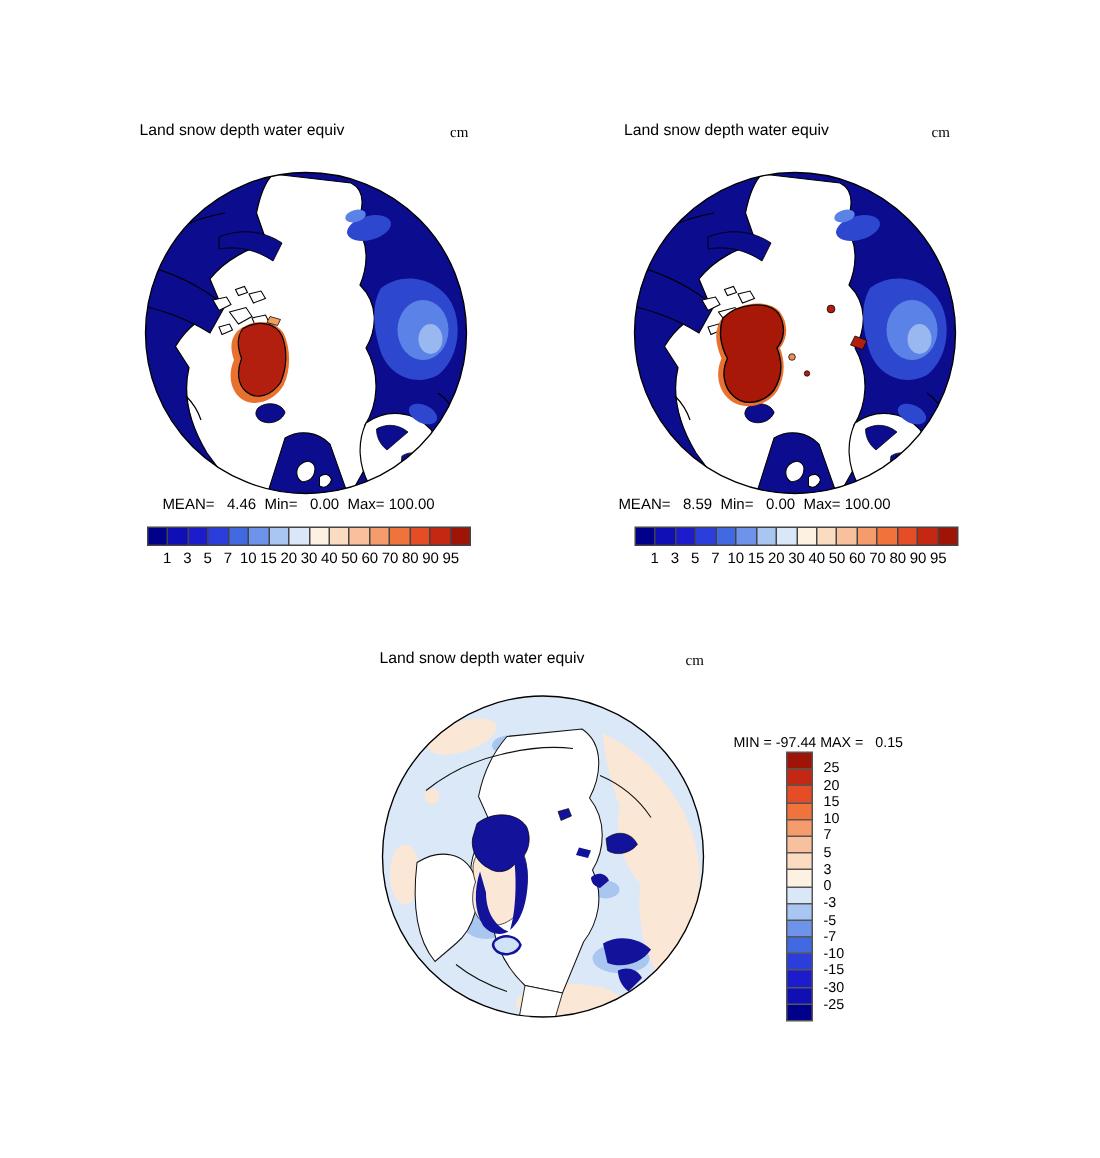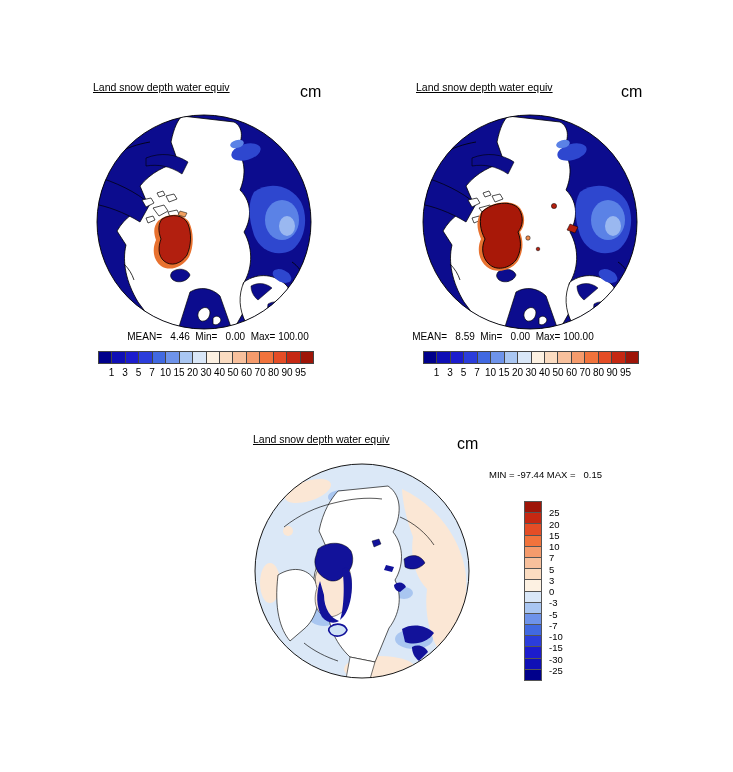--- a/index.html
+++ b/index.html
@@ -2,22 +2,22 @@
 <html><head>
 <meta charset="utf-8">
 <style>
   html,body{margin:0;padding:0;background:#fff;}
   .canvas{position:relative;width:733px;height:772px;background:#ffffff;
           font-family:"Liberation Sans",sans-serif;color:#000;overflow:hidden;}
   .abs{position:absolute;white-space:pre;}
   .page-title{top:10px;left:0;width:733px;text-align:center;font-size:18px;font-weight:bold;letter-spacing:1px;}
   .case-row{top:42px;left:0;width:733px;display:flex;justify-content:center;gap:14px;
             font-size:11px;font-weight:bold;}
-  .field-label{font-size:10.5px;text-decoration:underline;}
-  .units{font-size:16px;}
+  .field-label{font-size:10.5px;}
+  .units{font-size:10px;font-family:Liberation Serif, serif;}
   .stats{font-size:10px;transform:translateX(-50%);}
   .diff-title{top:398px;left:0;width:733px;text-align:center;font-size:11px;font-weight:bold;}
   .minmax{font-size:9.5px;}
   .hbar-wrap{position:absolute;width:216px;}
   .hbar{display:flex;background:#444;padding:1px;gap:1px;height:13px;box-sizing:border-box;}
   .hbar div{flex:1;}
   .hticks{position:relative;height:12px;margin-top:3px;font-size:10px;}
   .hticks span{position:absolute;top:0;transform:translateX(-50%);}
   .vbar-wrap{position:absolute;}
   .vbar{display:flex;flex-direction:column;background:#555;padding:1px;gap:1px;width:18px;height:180px;box-sizing:border-box;}
@@ -95,21 +95,21 @@
     <g>
       <path d="M58,100 C66,88 90,84 98,94 C104,102 103,112 98,118 C102,128 101,138 96,147 C89,157 74,160 65,153 C56,146 55,134 59,125 C55,115 54,108 58,100 Z" fill="#e8712f"></path>
       <path d="M60,98 C70,88 90,86 97,95 C102,103 101,112 96,118 C100,128 99,138 94,146 C87,155 74,157 67,150 C60,144 59,133 63,125 C58,116 57,106 60,98 Z" fill="#a81808" stroke="#000" stroke-width="0.9"></path>
       <circle cx="132" cy="92" r="2.6" fill="#b21f0f" stroke="#000" stroke-width="0.5"></circle>
       <path d="M148,110 l8,3 -3,6 -8,-3 z" fill="#b21f0f" stroke="#000" stroke-width="0.5"></path>
       <circle cx="106" cy="124" r="2.2" fill="#ef8c4f" stroke="#000" stroke-width="0.5"></circle>
       <circle cx="116" cy="135" r="1.8" fill="#b21f0f" stroke="#000" stroke-width="0.5"></circle>
     </g>
   </svg>
 
-  <div class="abs stats" style="left:218px;top:331px">MEAN=   4.46  Min=   0.00  Max= 100.00</div>
+  <div class="abs stats" style="left:199px;top:331px">MEAN=   4.46  Min=   0.00  Max= 100.00</div>
   <div class="abs stats" style="left:503px;top:331px">MEAN=   8.59  Min=   0.00  Max= 100.00</div>
 
   <div class="hbar-wrap" style="left:98px;top:351px">
     <div class="hbar" id="cbar-left">
         <div style="background: rgb(0, 0, 139);"></div>
         <div style="background: rgb(15, 15, 181);"></div>
         <div style="background: rgb(28, 28, 205);"></div>
         <div style="background: rgb(43, 61, 219);"></div>
         <div style="background: rgb(65, 105, 225);"></div>
         <div style="background: rgb(110, 147, 234);"></div>
@@ -175,21 +175,21 @@
         <span style="left: 148.5px;">60</span>
         <span style="left: 162px;">70</span>
         <span style="left: 175.5px;">80</span>
         <span style="left: 189px;">90</span>
         <span style="left: 202.5px;">95</span>
       </div>
   </div>
 
   <div class="abs field-label" style="left:253px;top:433px">Land snow depth water equiv</div>
   <div class="abs units" style="left:457px;top:435px">cm</div>
-  <div class="abs minmax" style="left:489px;top:469px">MIN = -97.44 MAX =   0.15</div>
+  <div class="abs minmax" style="left:489px;top:490px">MIN = -97.44 MAX =   0.15</div>
 
   <svg class="abs" style="left:254px;top:463px" width="216" height="216" viewBox="0 0 216 216">
     <defs>
         <clipPath id="dclip">
           <circle cx="108" cy="108" r="107"></circle>
         </clipPath>
       </defs>
     <circle cx="108" cy="108" r="107" fill="#dbe8f7"></circle>
     <g clip-path="url(#dclip)">
       <g fill="#fbe7d5">

